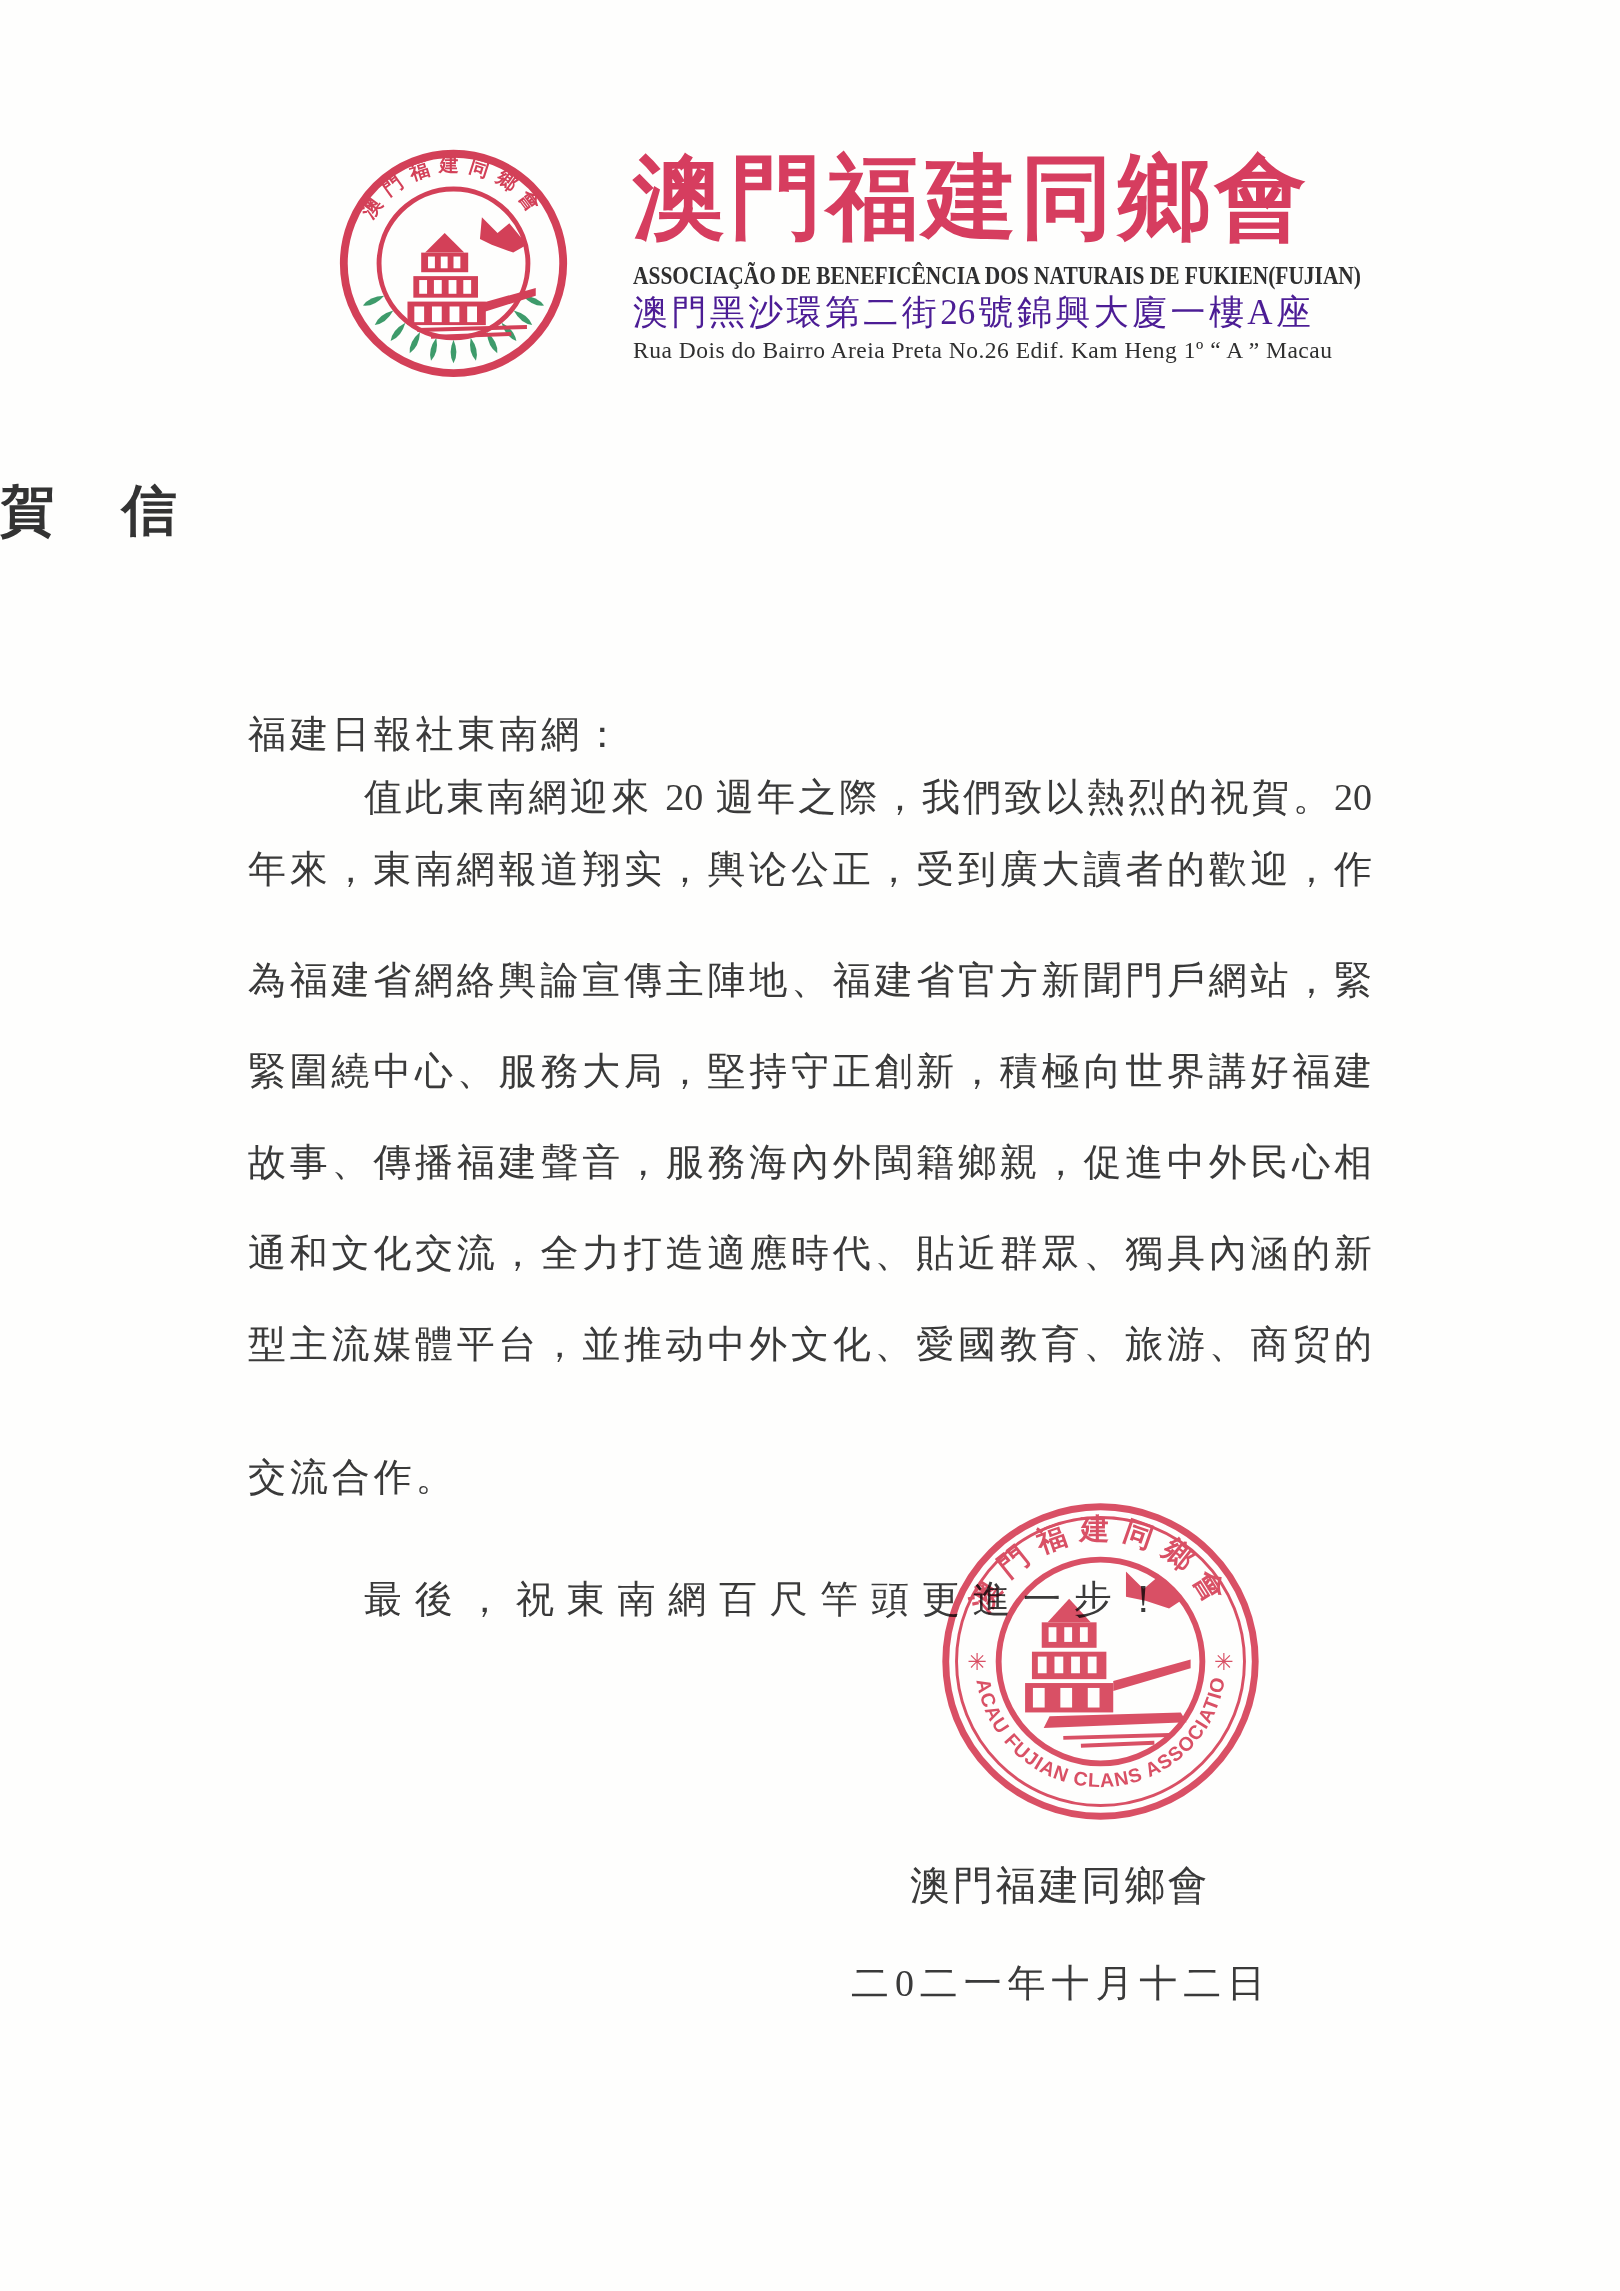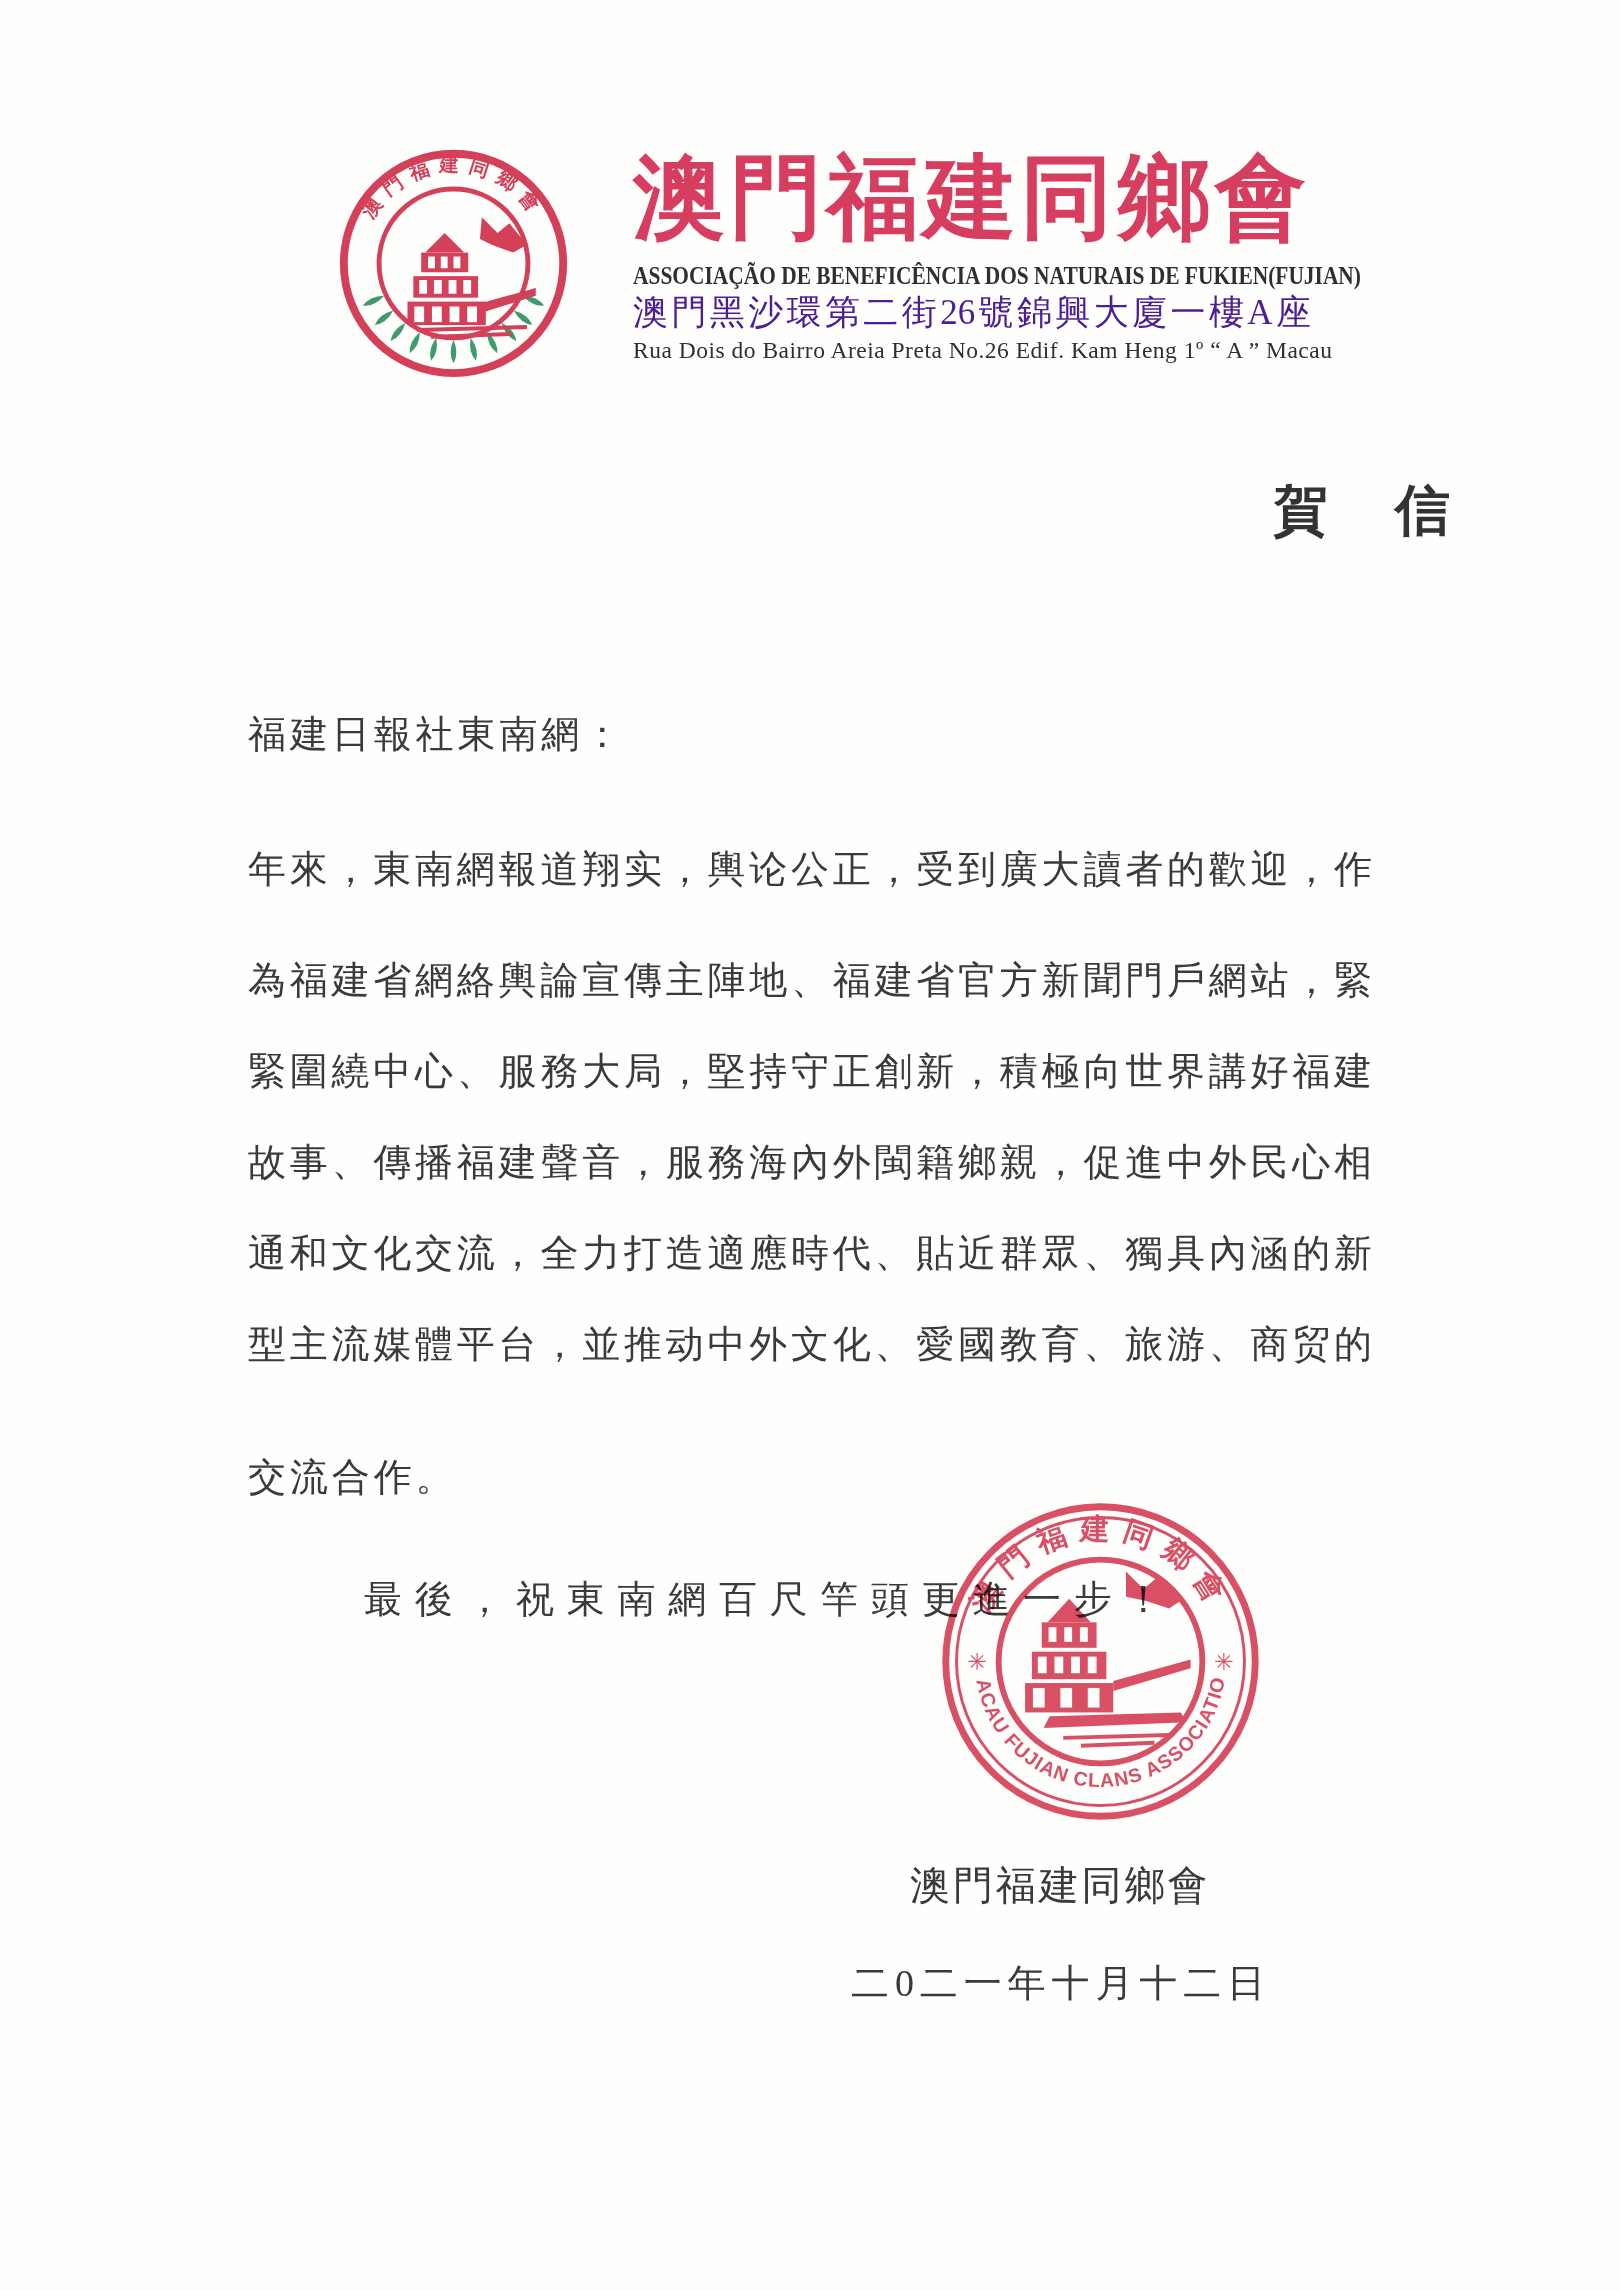--- a/index.html
+++ b/index.html
@@ -23,22 +23,22 @@
     position:absolute;left:633px;top:291px;width:678px;
     font-size:35px;line-height:43px;color:#4c1d95;
     text-align:justify;text-align-last:justify;
   }
   .addr-pt{
     position:absolute;left:633px;top:337px;width:686px;
     font-size:23.5px;color:#2f2f2f;white-space:nowrap;letter-spacing:0.5px;
   }
   
   .title{
-    position:absolute;left:0;top:474px;width:1408px;text-align:right;
-    font-size:55px;font-weight:bold;letter-spacing:5.9px;color:#333;padding-left:48px;
+    position:absolute;left:0;top:474px;width:1408px;text-align:left;
+    font-size:55px;font-weight:bold;letter-spacing:5.9px;color:#333;
   }
   .row{
     position:absolute;left:248px;width:1124px;
     font-size:38px;line-height:51px;color:#3a3a3a;z-index:1;
   }
   .fill{text-align:justify;text-align-last:justify;}
   .indent{text-indent:116px;}
   .ls{letter-spacing:3.9px;margin-top:42px;}
   .row-salutation{top:667px;}
   .row-l0{top:772px;}
@@ -140,20 +140,21 @@
   </svg>
 
   <div class="calligraphy">澳門福建同鄉會</div>
   <div class="org-pt">ASSOCIAÇÃO DE BENEFICÊNCIA DOS NATURAIS DE FUKIEN(FUJIAN)</div>
   <div class="addr-zh">澳門黑沙環第二街26號錦興大廈一樓A座</div>
   <div class="addr-pt">Rua Dois do Bairro Areia Preta No.26 Edif. Kam Heng 1º “ A ” Macau</div>
 
   <div class="title">賀　信</div>
 
   <div class="row row-salutation ls">福建日報社東南網：</div>
+  <div class="row row-l0 fill indent">值此東南網迎來 20 週年之際，我們致以熱烈的祝賀。20</div>
   <div class="row row-l1 fill">年來，東南網報道翔实，輿论公正，受到廣大讀者的歡迎，作</div>
   <div class="row row-l2 fill">為福建省網絡輿論宣傳主陣地、福建省官方新聞門戶網站，緊</div>
   <div class="row row-l3 fill">緊圍繞中心、服務大局，堅持守正創新，積極向世界講好福建</div>
   <div class="row row-l4 fill">故事、傳播福建聲音，服務海內外閩籍鄉親，促進中外民心相</div>
   <div class="row row-l6 fill">型主流媒體平台，並推动中外文化、愛國教育、旅游、商贸的</div>
   <div class="row row-l5 fill">通和文化交流，全力打造適應時代、貼近群眾、獨具內涵的新</div>
   <div class="row row-l7 ls">交流合作。</div>
   <div class="row row-closing indent">最後，祝東南網百尺竿頭更進一步！</div>
 
   <div class="signature">澳門福建同鄉會</div>

